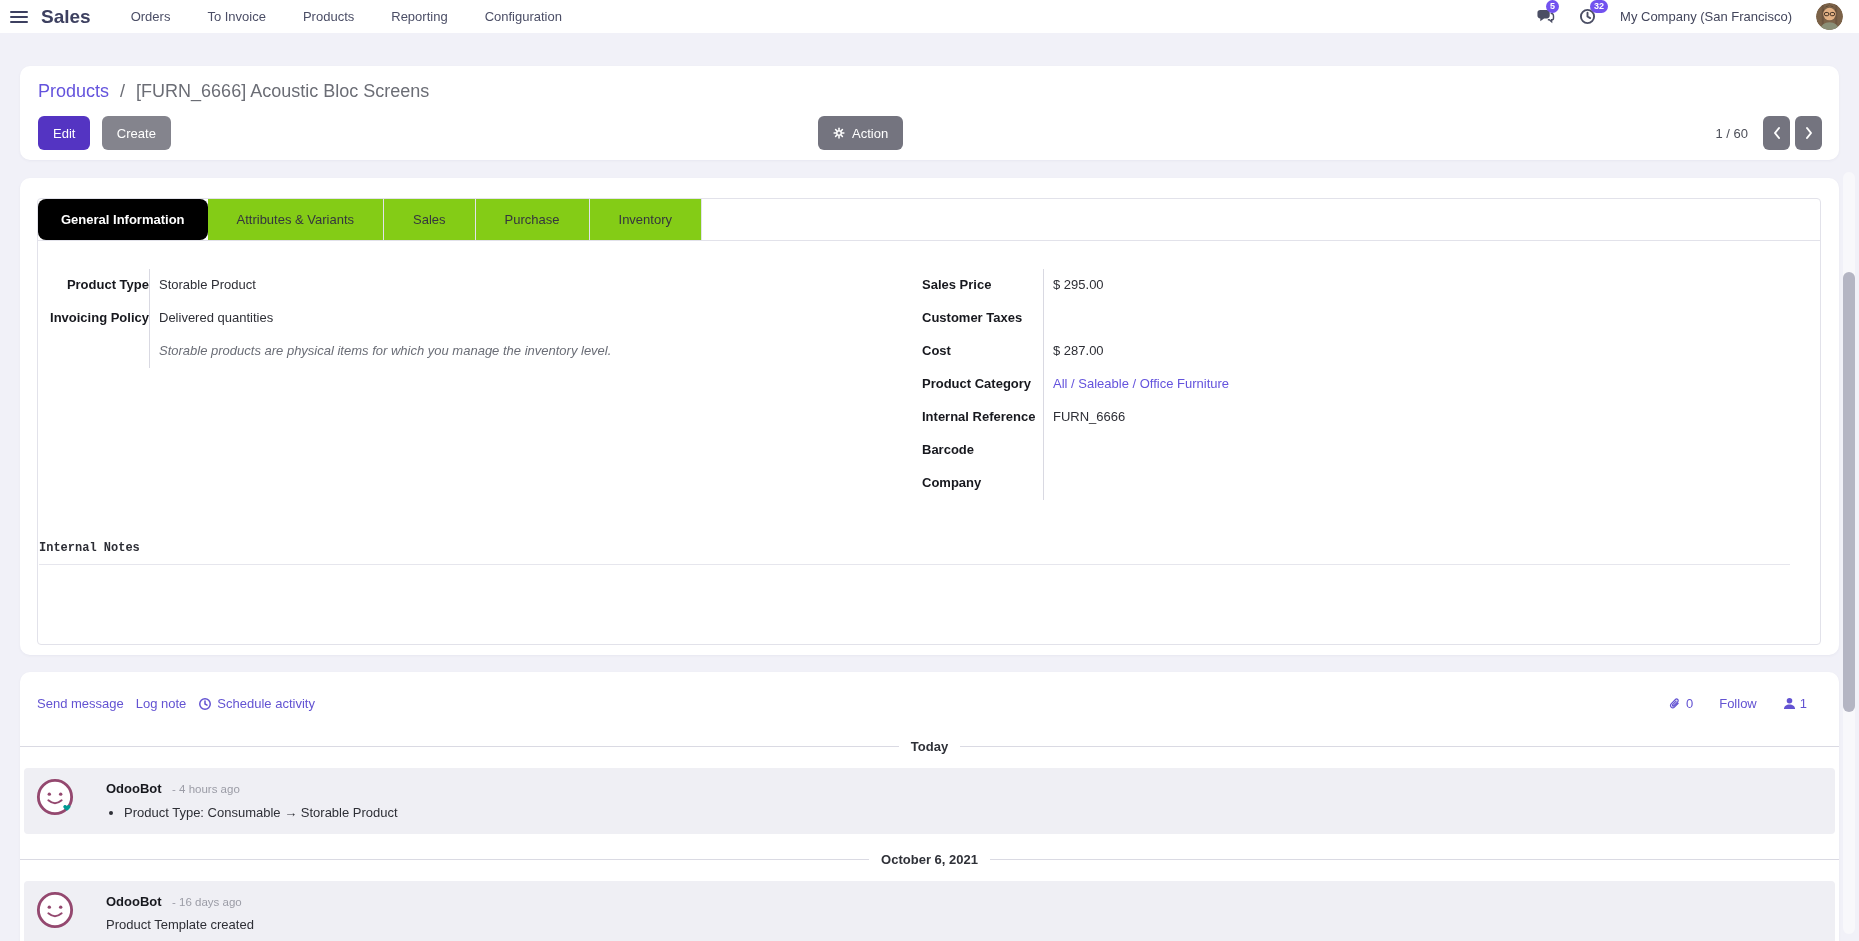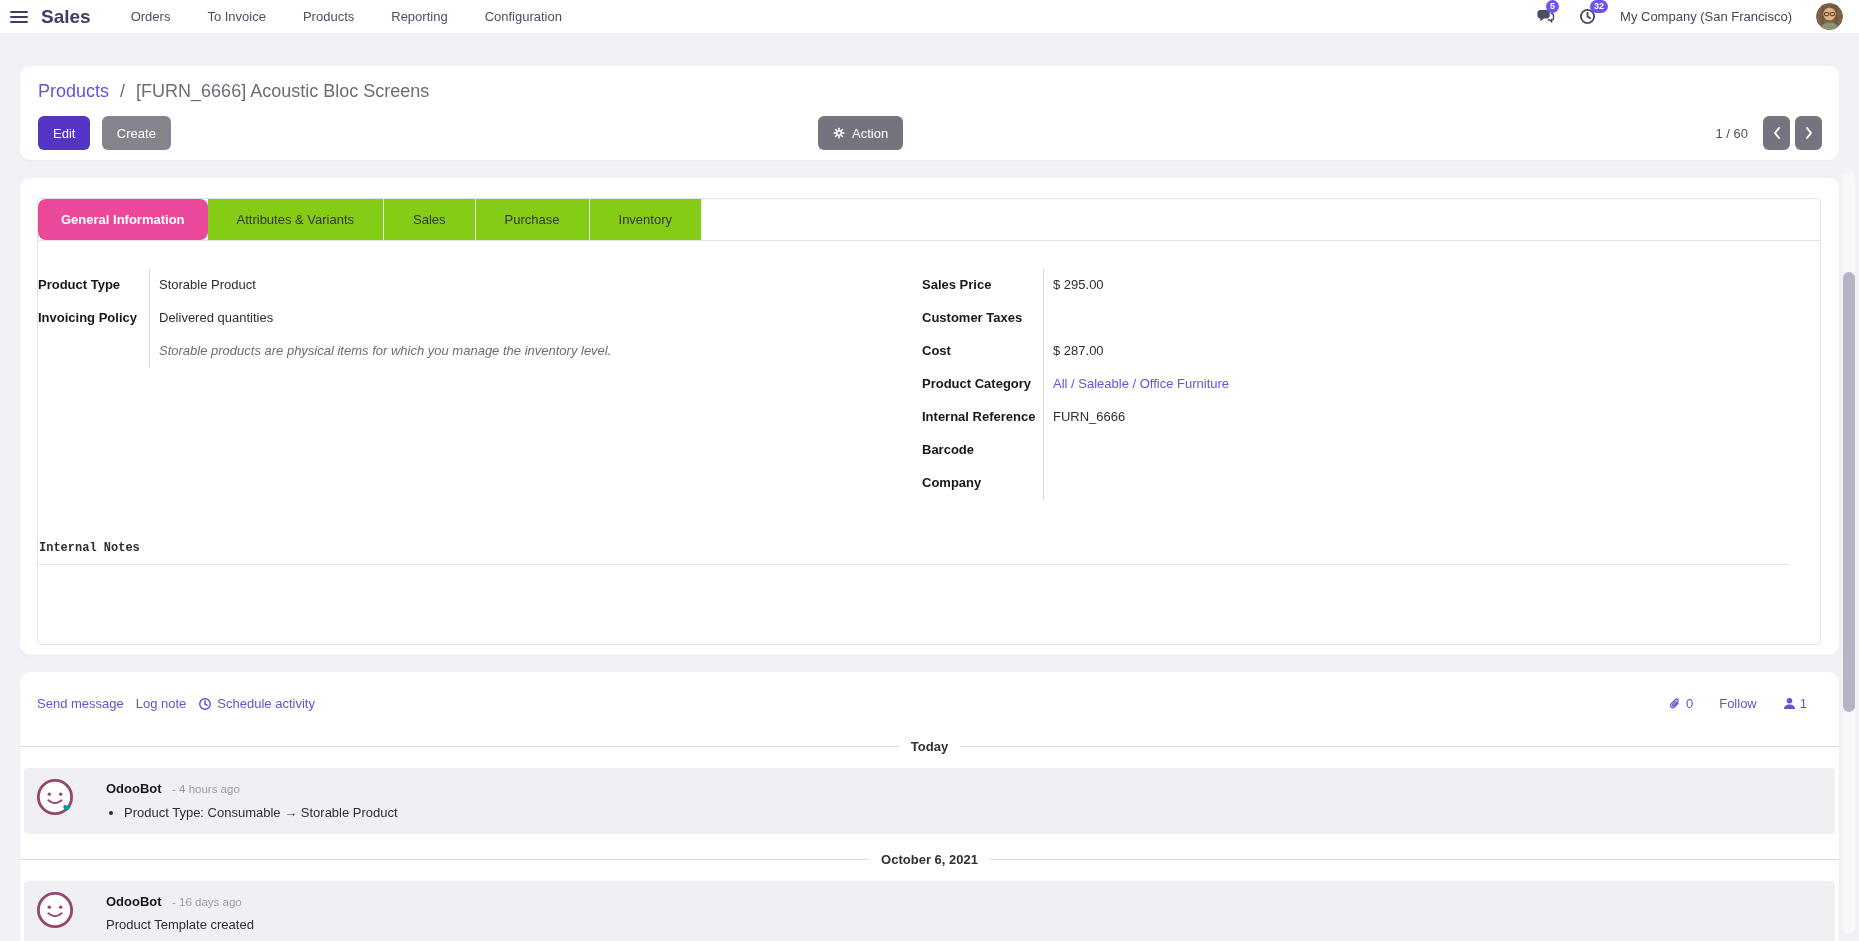--- a/index.html
+++ b/index.html
@@ -56,27 +56,27 @@
   .pager-btn { width:27px; height:34px; border-radius:6px; background:#74747f; border:none;
     display:flex; align-items:center; justify-content:center; cursor:pointer; }
 
   
   .form-card { top:178px; height:477px; }
   .sheet { position:absolute; left:17px; top:20px; width:1784px; height:447px;
     border:1px solid #e2e2ea; border-radius:4px; background:#fff; }
   .tabbar { display:flex; height:42px; border-bottom:1px solid #e2e2ea; }
   .tab { display:flex; align-items:center; padding:0 29px; font-size:13px; color:#35363e;
     border-right:1px solid #e2e2ea; cursor:pointer; background:#84cc16; }
-  .tab.active { background:#ec4899; color:#fff; font-weight:bold; border:none; border-radius:8px; padding:0 23px; }
+  .tab.active { background:#000000; color:#fff; font-weight:bold; border:none; border-radius:8px; padding:0 23px; }
   .form-content { position:relative; height:404px; }
   .fgroup { position:absolute; top:28px; display:flex; }
   .fgroup.left  { left:0; width:860px; }
   .fgroup.right { left:884px; width:880px; }
   .flabels { display:flex; flex-direction:column; }
-  .fgroup.left  .flabels { width:111px; }
+  .fgroup.left  .flabels { width:111px;align-items:flex-end; }
   .fgroup.right .flabels { width:121px; }
   .flabel { height:33px; padding-top:8px; font-size:13px; font-weight:bold; color:#17181e; }
   .fvalues { flex:1; border-left:1px solid #d9d9e2; display:flex; flex-direction:column; }
   .fvalue { height:33px; padding:8px 0 0 9px; font-size:13px; color:#2e2f36; }
   .fvalue.help { font-style:italic; color:#6a6d76; }
   .fvalue a { color:#6453dd; cursor:pointer; text-decoration:none; }
   .notes { position:absolute; left:1px; top:296px; right:30px; border-bottom:1px solid #e6e6ed; padding-bottom:9px; }
   .notes-label { font-size:12px; font-weight:bold; color:#2c2d35;font-family:Liberation Mono, monospace; }
 
   

